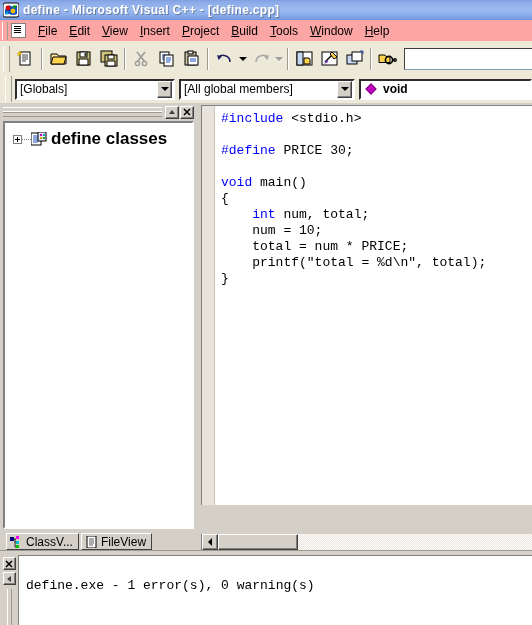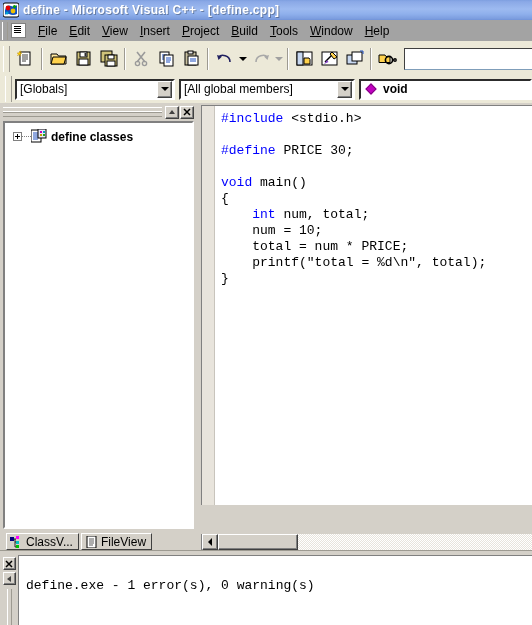--- a/index.html
+++ b/index.html
@@ -20,21 +20,21 @@
     letter-spacing:0.3px;
     box-sizing:border-box;
     padding-left:3px;
   }
   #titlebar .tb-icon{width:16px;height:16px;margin-right:4px;flex:0 0 auto;position:relative;}
   #titlebar .tb-text{text-shadow:1px 1px 0 rgba(0,0,0,.30);white-space:nowrap;}
 
   
   #menubar{
     height:22px;width:532px;box-sizing:border-box;
-    background:#a3a3a3;
+    background:#fca5a5;
     border-bottom:1px solid #ece9d8;
     display:flex;align-items:center;
     padding-left:2px;
   }
   .grip{
     width:6px;height:18px;margin-right:3px;flex:0 0 auto;
     border-left:1px solid #ffffff;border-right:1px solid #9d9a91;
     box-sizing:border-box;
   }
   .grip:after{content:"";display:block;}
@@ -157,21 +157,21 @@
   }
   #tree{
     flex:1 1 auto;margin-top:2px;margin-right:3px;
     background:#ffffff;
     border:2px solid;
     border-top-color:#808080;border-left-color:#808080;
     border-right-color:#ffffff;border-bottom-color:#ffffff;
     box-sizing:border-box;
     overflow:hidden;position:relative;
   }
-  .treeitem{display:flex;align-items:center;padding:6px 0 0 8px;font-size:12px;font-weight:bold;color:#000;}
+  .treeitem{display:flex;align-items:center;padding:6px 0 0 8px;font-size:17px;font-weight:bold;color:#000;}
   .expander{
     width:9px;height:9px;flex:0 0 auto;
     border:1px solid #808080;background:#ffffff;
     position:relative;box-sizing:border-box;margin-right:0;
   }
   .expander:before{content:"";position:absolute;left:1px;top:3px;width:5px;height:1px;background:#000;}
   .expander:after{content:"";position:absolute;left:3px;top:1px;width:1px;height:5px;background:#000;}
   .dotline{width:9px;height:1px;flex:0 0 auto;
     background:repeating-linear-gradient(to right,#808080 0 1px,transparent 1px 2px);}
   .classicon{width:16px;height:15px;flex:0 0 auto;margin-right:4px;position:relative;}

